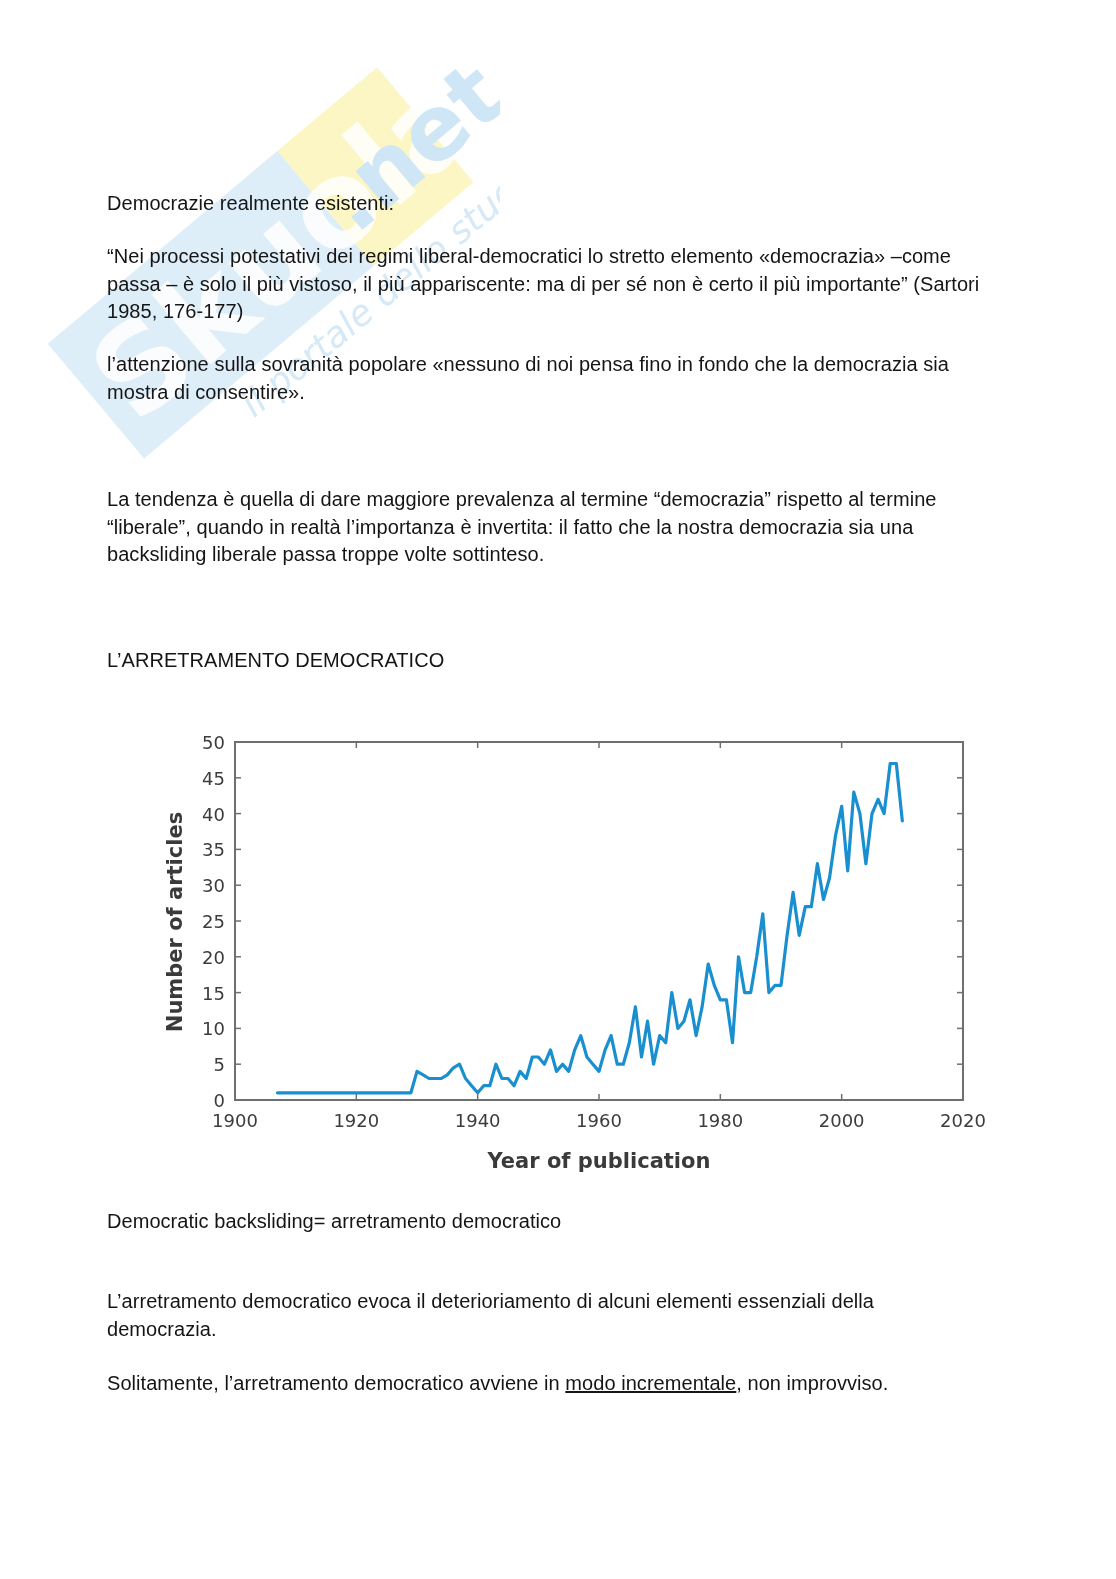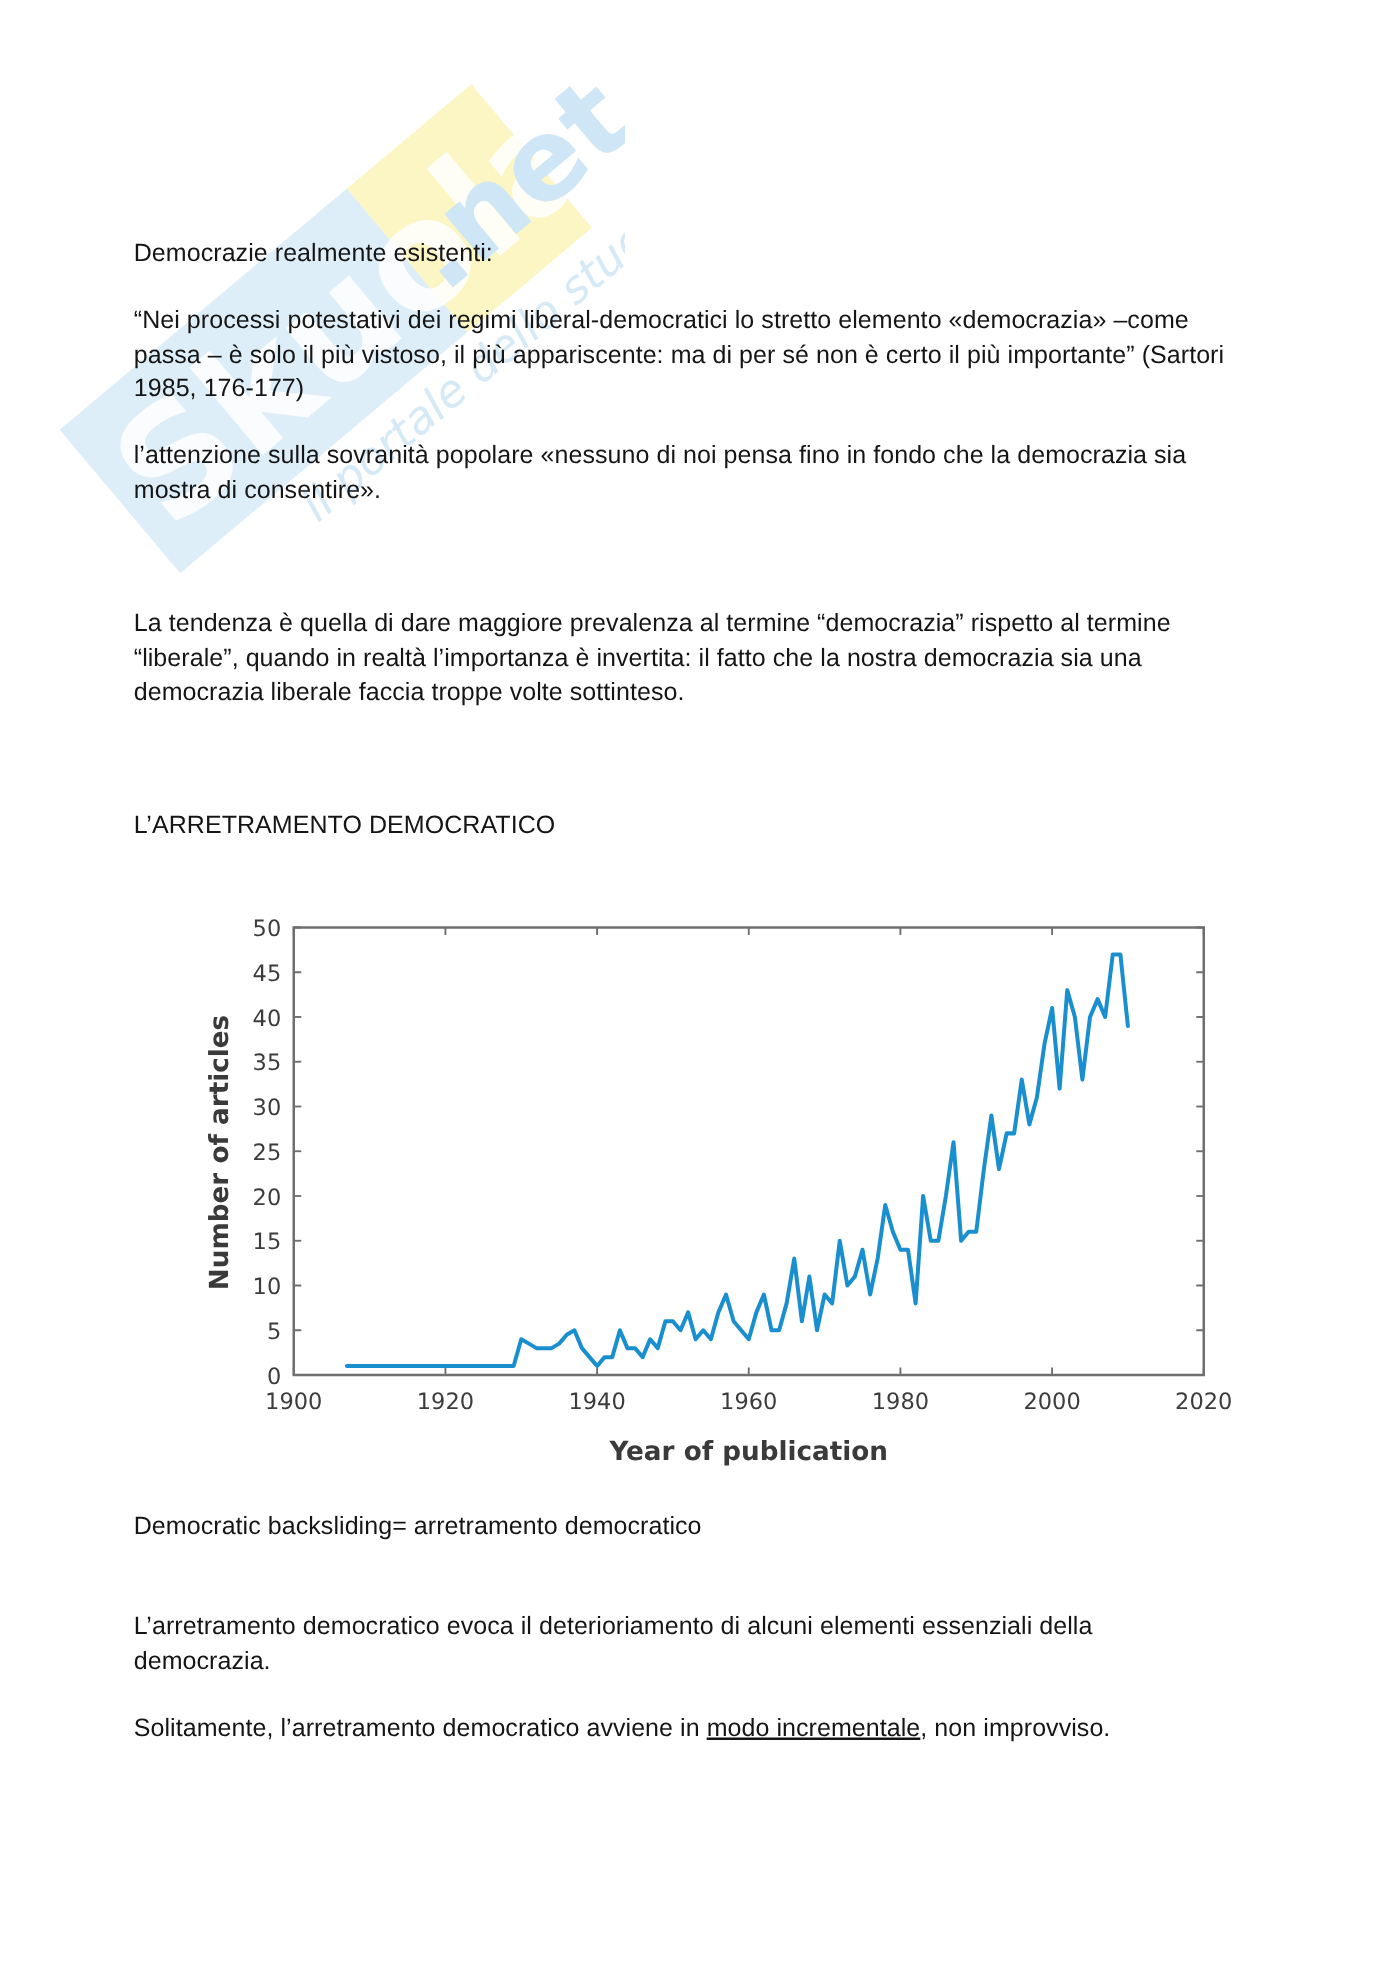--- a/index.html
+++ b/index.html
@@ -36,21 +36,21 @@
   </div>
 
   <div class="p" style="top:351px">
     <span class="line">l’attenzione sulla sovranità popolare «nessuno di noi pensa fino in fondo che la democrazia sia</span>
     <span class="line">mostra di consentire».</span>
   </div>
 
   <div class="p" style="top:486px">
     <span class="line">La tendenza è quella di dare maggiore prevalenza al termine “democrazia” rispetto al termine</span>
     <span class="line">“liberale”, quando in realtà l’importanza è invertita: il fatto che la nostra democrazia sia una</span>
-    <span class="line">democrazia liberale faccia troppe volte sottinteso.</span>
+    <span class="line">backsliding liberale passa troppe volte sottinteso.</span>
   </div>
 
   <div class="p" style="top:647px">L’ARRETRAMENTO DEMOCRATICO</div>
 
   <div class="p" style="top:1208px">Democratic backsliding= arretramento democratico</div>
 
   <div class="p" style="top:1288px">
     <span class="line">L’arretramento democratico evoca il deterioriamento di alcuni elementi essenziali della</span>
     <span class="line">democrazia.</span>
   </div>

